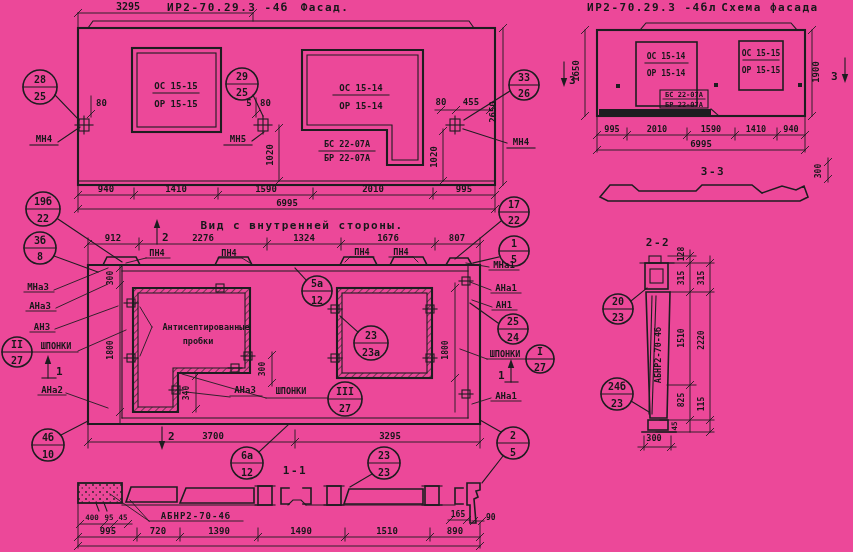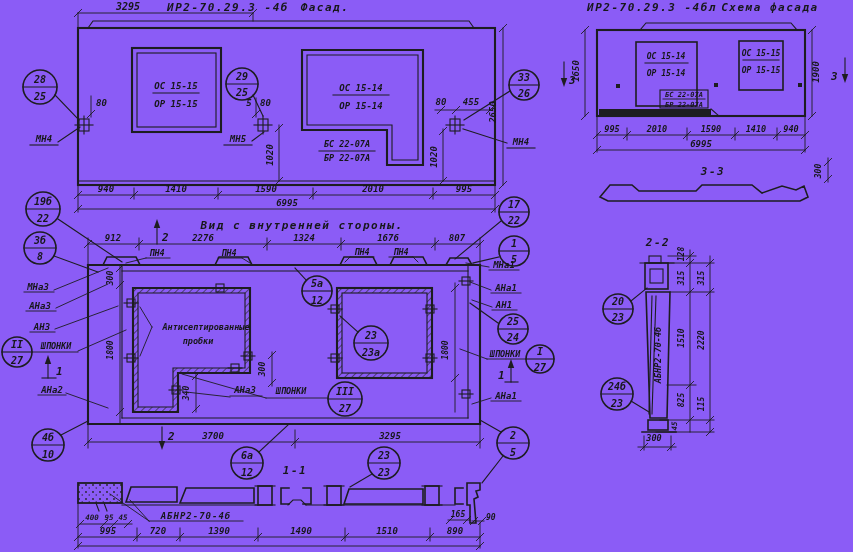--- a/index.html
+++ b/index.html
@@ -1,17 +1,17 @@
 <!DOCTYPE html>
 <html><head>
 <meta charset="utf-8">
 <style>
   html,body{margin:0;padding:0;background:#d8d5cd;}
-  #sheet{width:853px;height:552px;background:#8b5cf6;position:relative;overflow:hidden;
-         font-family:"DejaVu Sans Mono",monospace;font-style:italic;}
+  #sheet{width:853px;height:552px;background:#ec4899;position:relative;overflow:hidden;
+         font-family:"DejaVu Sans Mono",monospace;}
   svg{display:block}
   text{fill:#17171a;font-family:"DejaVu Sans Mono",monospace;font-weight:bold;}
   .ln{stroke:#1d1d20;fill:none;stroke-width:1.1;stroke-linecap:square}
   .w2{stroke-width:2.1}
   .w16{stroke-width:1.6}
   .thin{stroke-width:0.9}
   .dk{fill:#1d1d20;stroke:none}
   .t11{font-size:11px;letter-spacing:1.5px}
   .t10{font-size:10px}
   .t9{font-size:9px}

